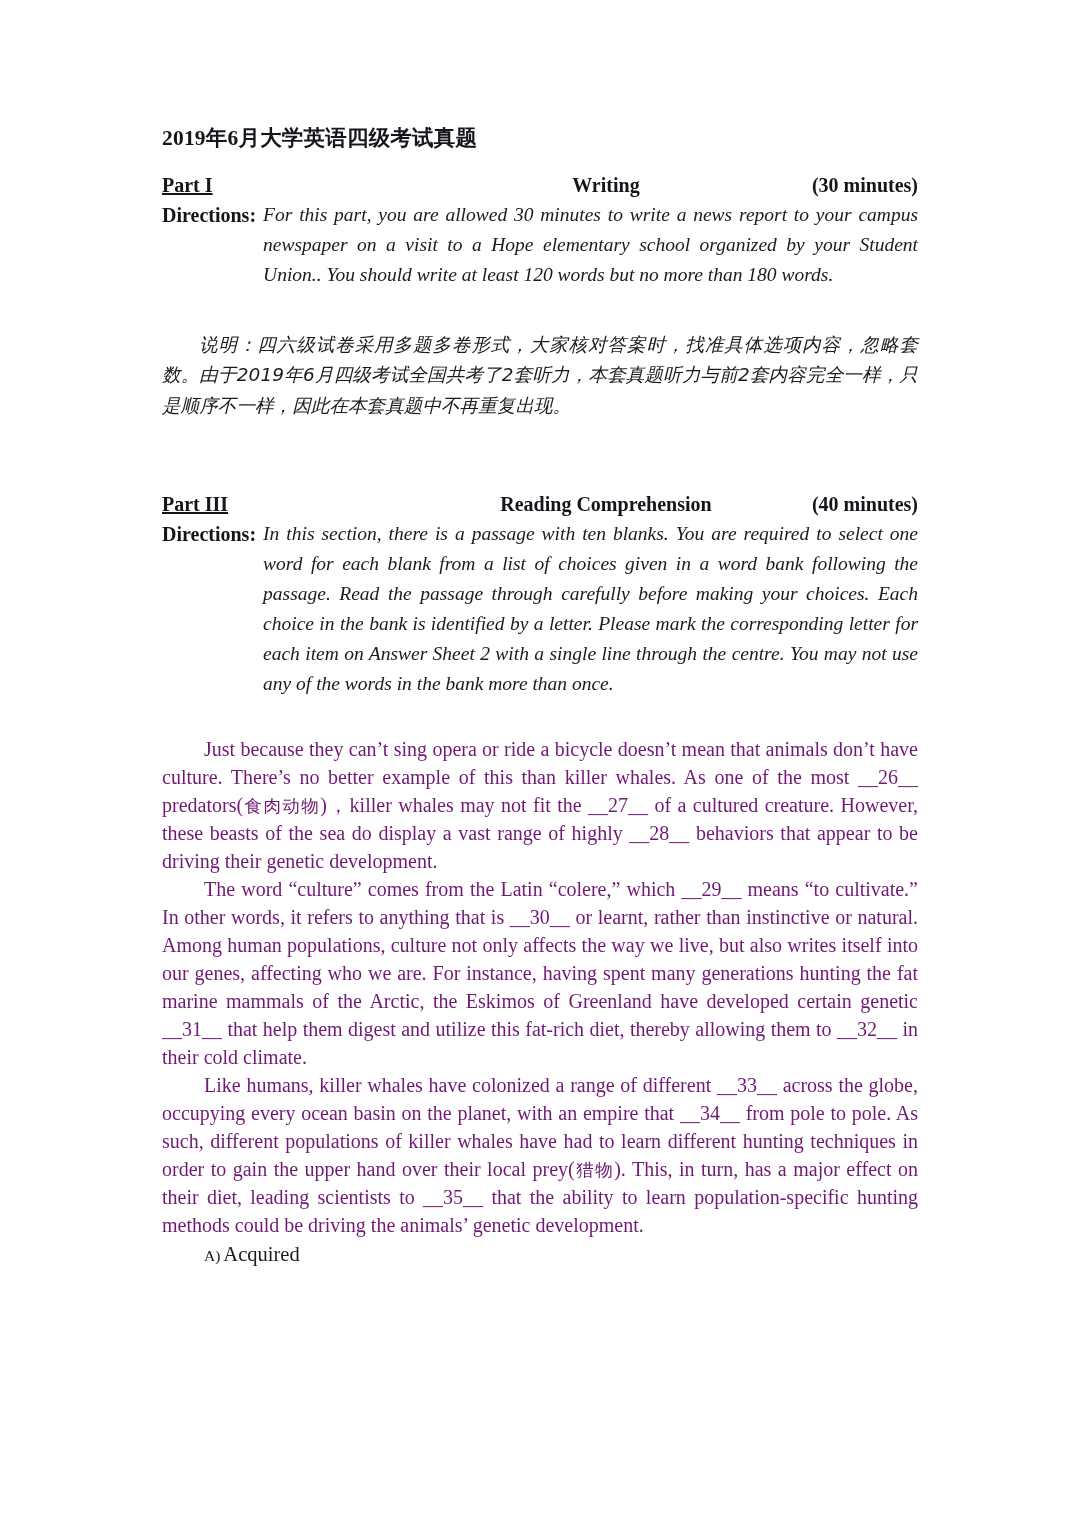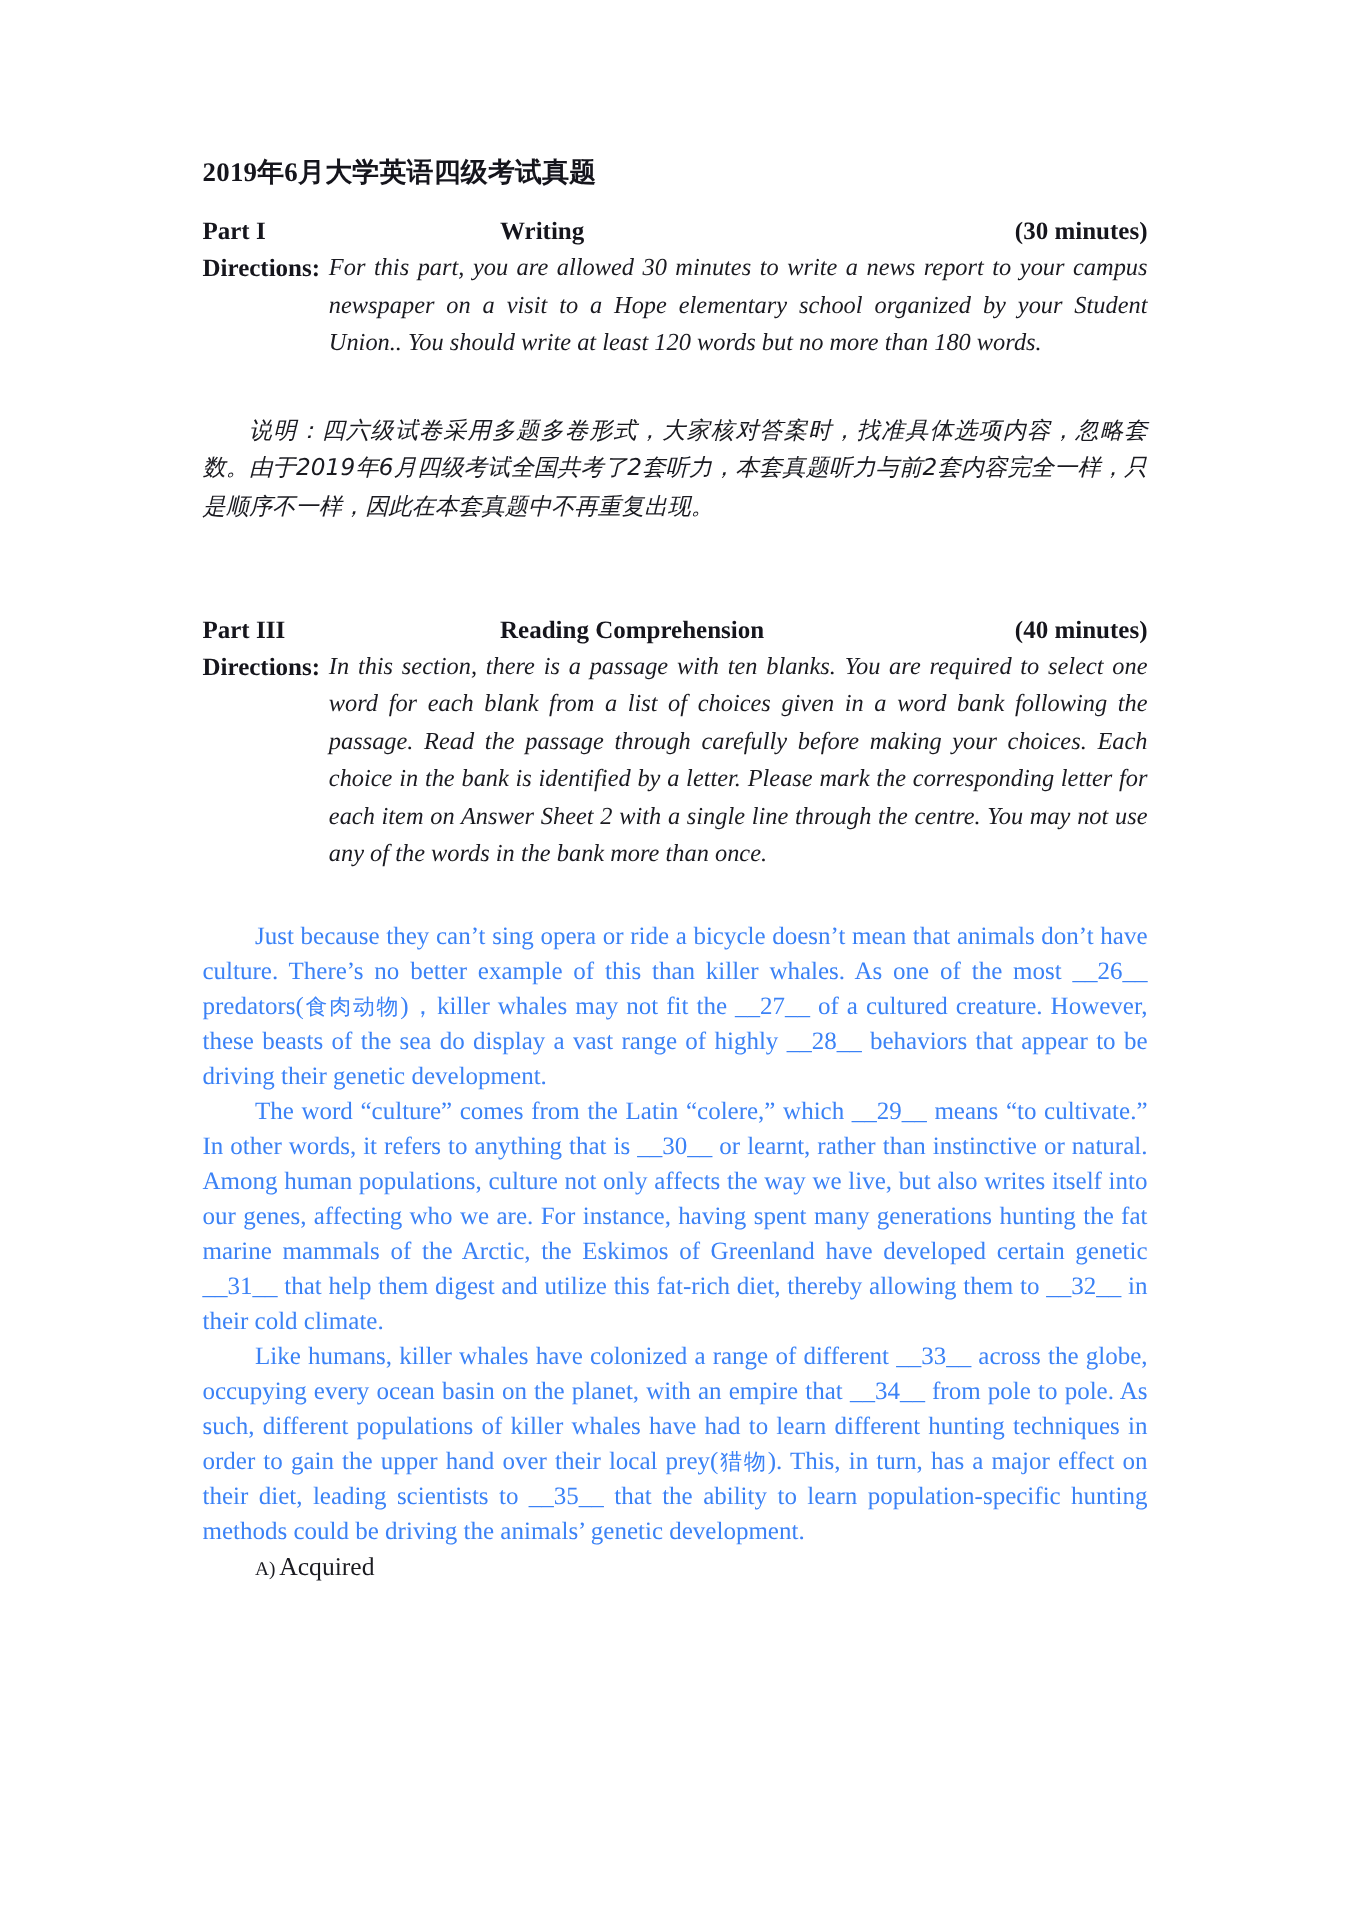--- a/index.html
+++ b/index.html
@@ -41,24 +41,25 @@
     align-items: baseline;
     font-weight: bold;
     font-size: 20px;
     line-height: 1.36;
     color: #15151c;
   }
   .part-row .part-label {
     width: 290px;
     flex: none;
     white-space: pre;
+    text-decoration: underline;
   }
   .part-row .part-center {
     flex: 1 1 auto;
-    text-align: left;
+    text-align: center;
     margin-left: -52px;
   }
   .part-row .part-time {
     flex: none;
     text-align: right;
     white-space: nowrap;
   }
 
   .section-label {
     font-weight: bold;
@@ -111,21 +112,21 @@
   .passage {
     margin-top: 36px;
   }
   .passage p {
     margin: 0;
     font-size: 20px;
     line-height: 1.40;
     text-align: justify;
     text-align-last: left;
     text-indent: 2.1em;
-    color: #3b82f6;
+    color: #701a75;
   }
   .cn-gloss {
     font-family: "DejaVu Sans", "Liberation Sans", sans-serif;
     font-size: 17.5px;
   }
 
   
   .option-line {
     margin-top: 1px;
     padding-left: 2.1em;

